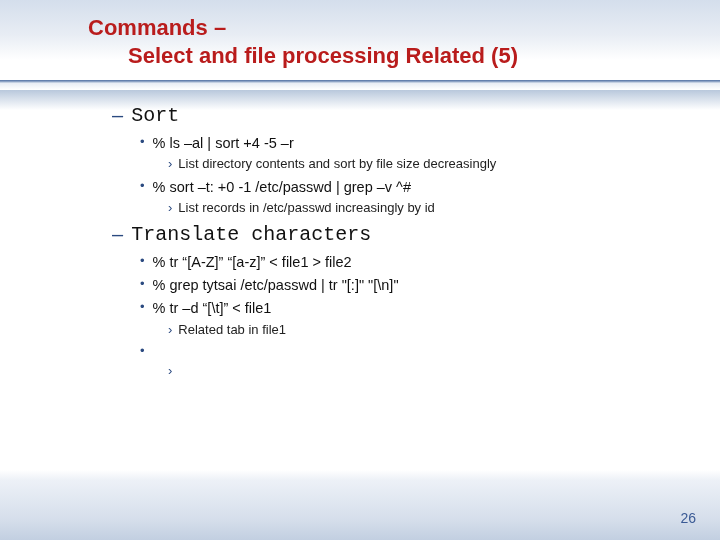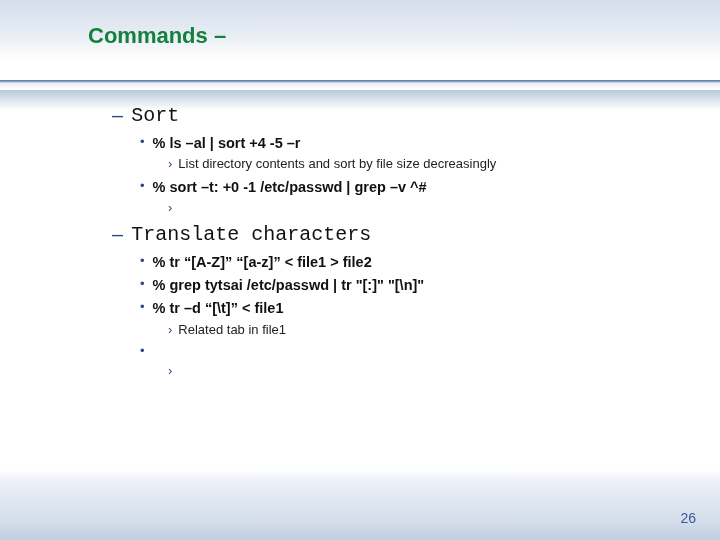--- a/index.html
+++ b/index.html
@@ -10,47 +10,48 @@
       linear-gradient(to bottom,
         #d4deec 0px,#e8edf4 35px,#ffffff 60px,#ffffff 80px,
         #4f6fa2 80px,#a0b3cf 82px,#e8edf4 83px,#ffffff 90px,
         #b9c8dc 90px,#ffffff 110px,#ffffff 470px,
         #edf1f7 480px,#d5deeb 520px,#c2cfe1 540px);
     color:#1a1a1a;
     position:relative;
     overflow:hidden;
   }
   .title{
-    position:absolute;left:88px;top:22px;
-    font-weight:bold;color:#15803d;font-size:22px;line-height:1.25;
+    position:absolute;left:88px;top:14px;
+    font-weight:bold;color:#b91c1c;font-size:22px;line-height:1.25;
   }
   .title .l2{margin-left:40px}
   .content{
     position:absolute;left:112px;top:100px;width:560px;
   }
   .sec{margin-top:4px;margin-bottom:6px}
   .sec-head{display:flex;align-items:center;margin-bottom:6px}
   .dash{color:#2b4a80;font-size:20px;margin-right:8px;font-weight:normal}
   .sec-title{font-family:Liberation Mono, monospace;font-size:20px;color:#111}
   .item{margin-left:28px;margin-top:3px;margin-bottom:2px;display:flex}
   .dot{color:#2b4a80;font-size:13px;margin-right:8px;line-height:1.4}
-  .cmd{font-weight:bold;font-size:14.5px;color:#111;line-height:1.4}
+  .cmd{font-weight:normal;font-size:14.5px;color:#111;line-height:1.4}
   .sub{margin-left:56px;margin-top:2px;margin-bottom:4px;display:flex}
   .chev{color:#2b4a80;font-size:13px;margin-right:6px;line-height:1.35}
   .desc{font-size:13px;color:#222;line-height:1.35}
   .pagenum{
     position:absolute;right:24px;bottom:14px;
     color:#3a5a95;font-size:14px;
   }
 </style>
 </head>
 <body>
 
 <div class="title">
   <div>Commands –</div>
+  <div class="l2">Select and file processing Related (5)</div>
 </div>
 
 <div class="content">
 
   <div class="sec">
     <div class="sec-head">
       <span class="dash">–</span>
       <span class="sec-title">Sort</span>
     </div>
     <div class="item">
@@ -60,20 +61,21 @@
     <div class="sub">
       <span class="chev">›</span>
       <span class="desc">List directory contents and sort by file size decreasingly</span>
     </div>
     <div class="item">
       <span class="dot">•</span>
       <span class="cmd">% sort –t: +0 -1 /etc/passwd | grep –v ^#</span>
     </div>
     <div class="sub">
       <span class="chev">›</span>
+      <span class="desc">List records in /etc/passwd increasingly by id</span>
     </div>
   </div>
 
   <div class="sec">
     <div class="sec-head">
       <span class="dash">–</span>
       <span class="sec-title">Translate characters</span>
     </div>
     <div class="item">
       <span class="dot">•</span>

